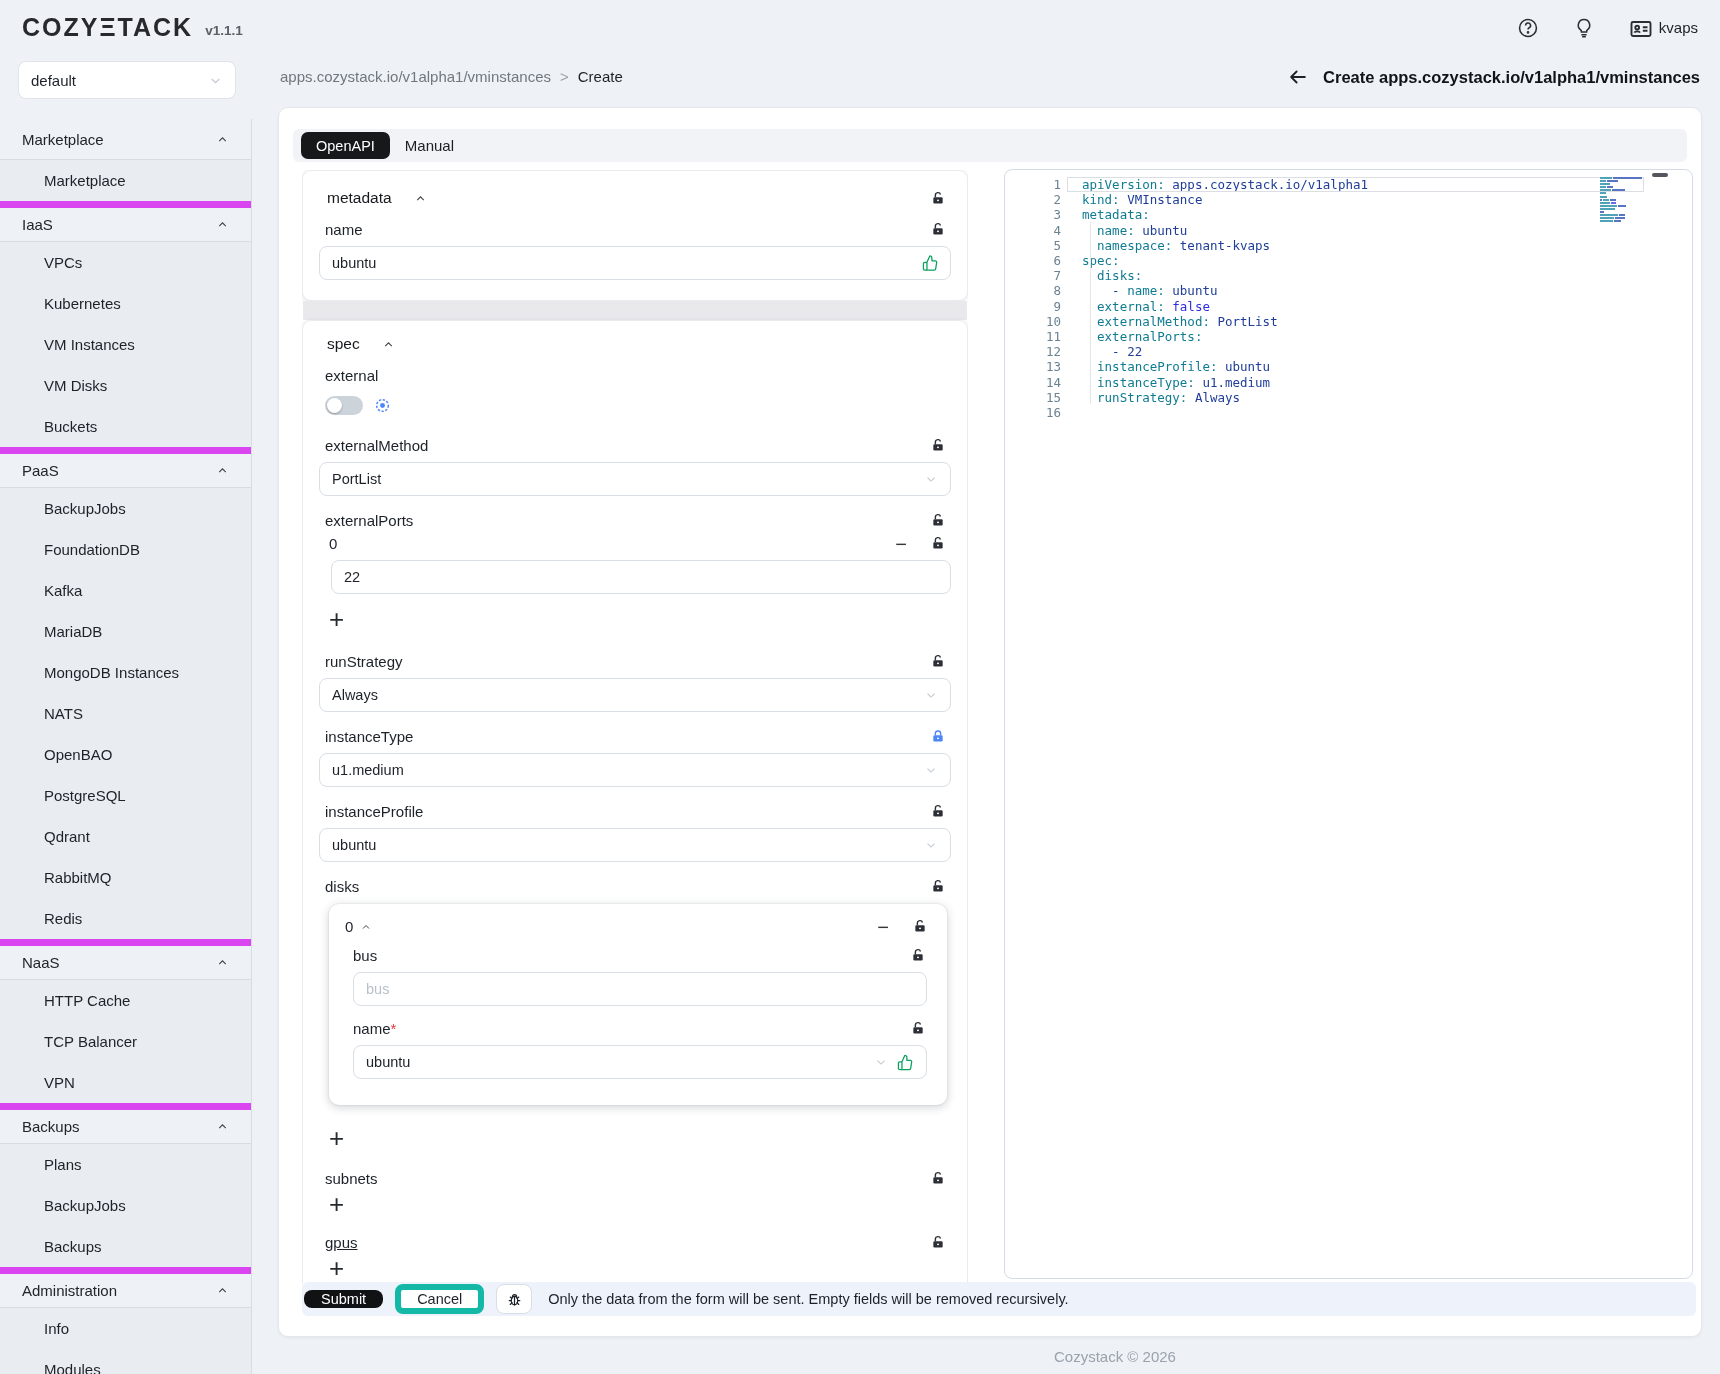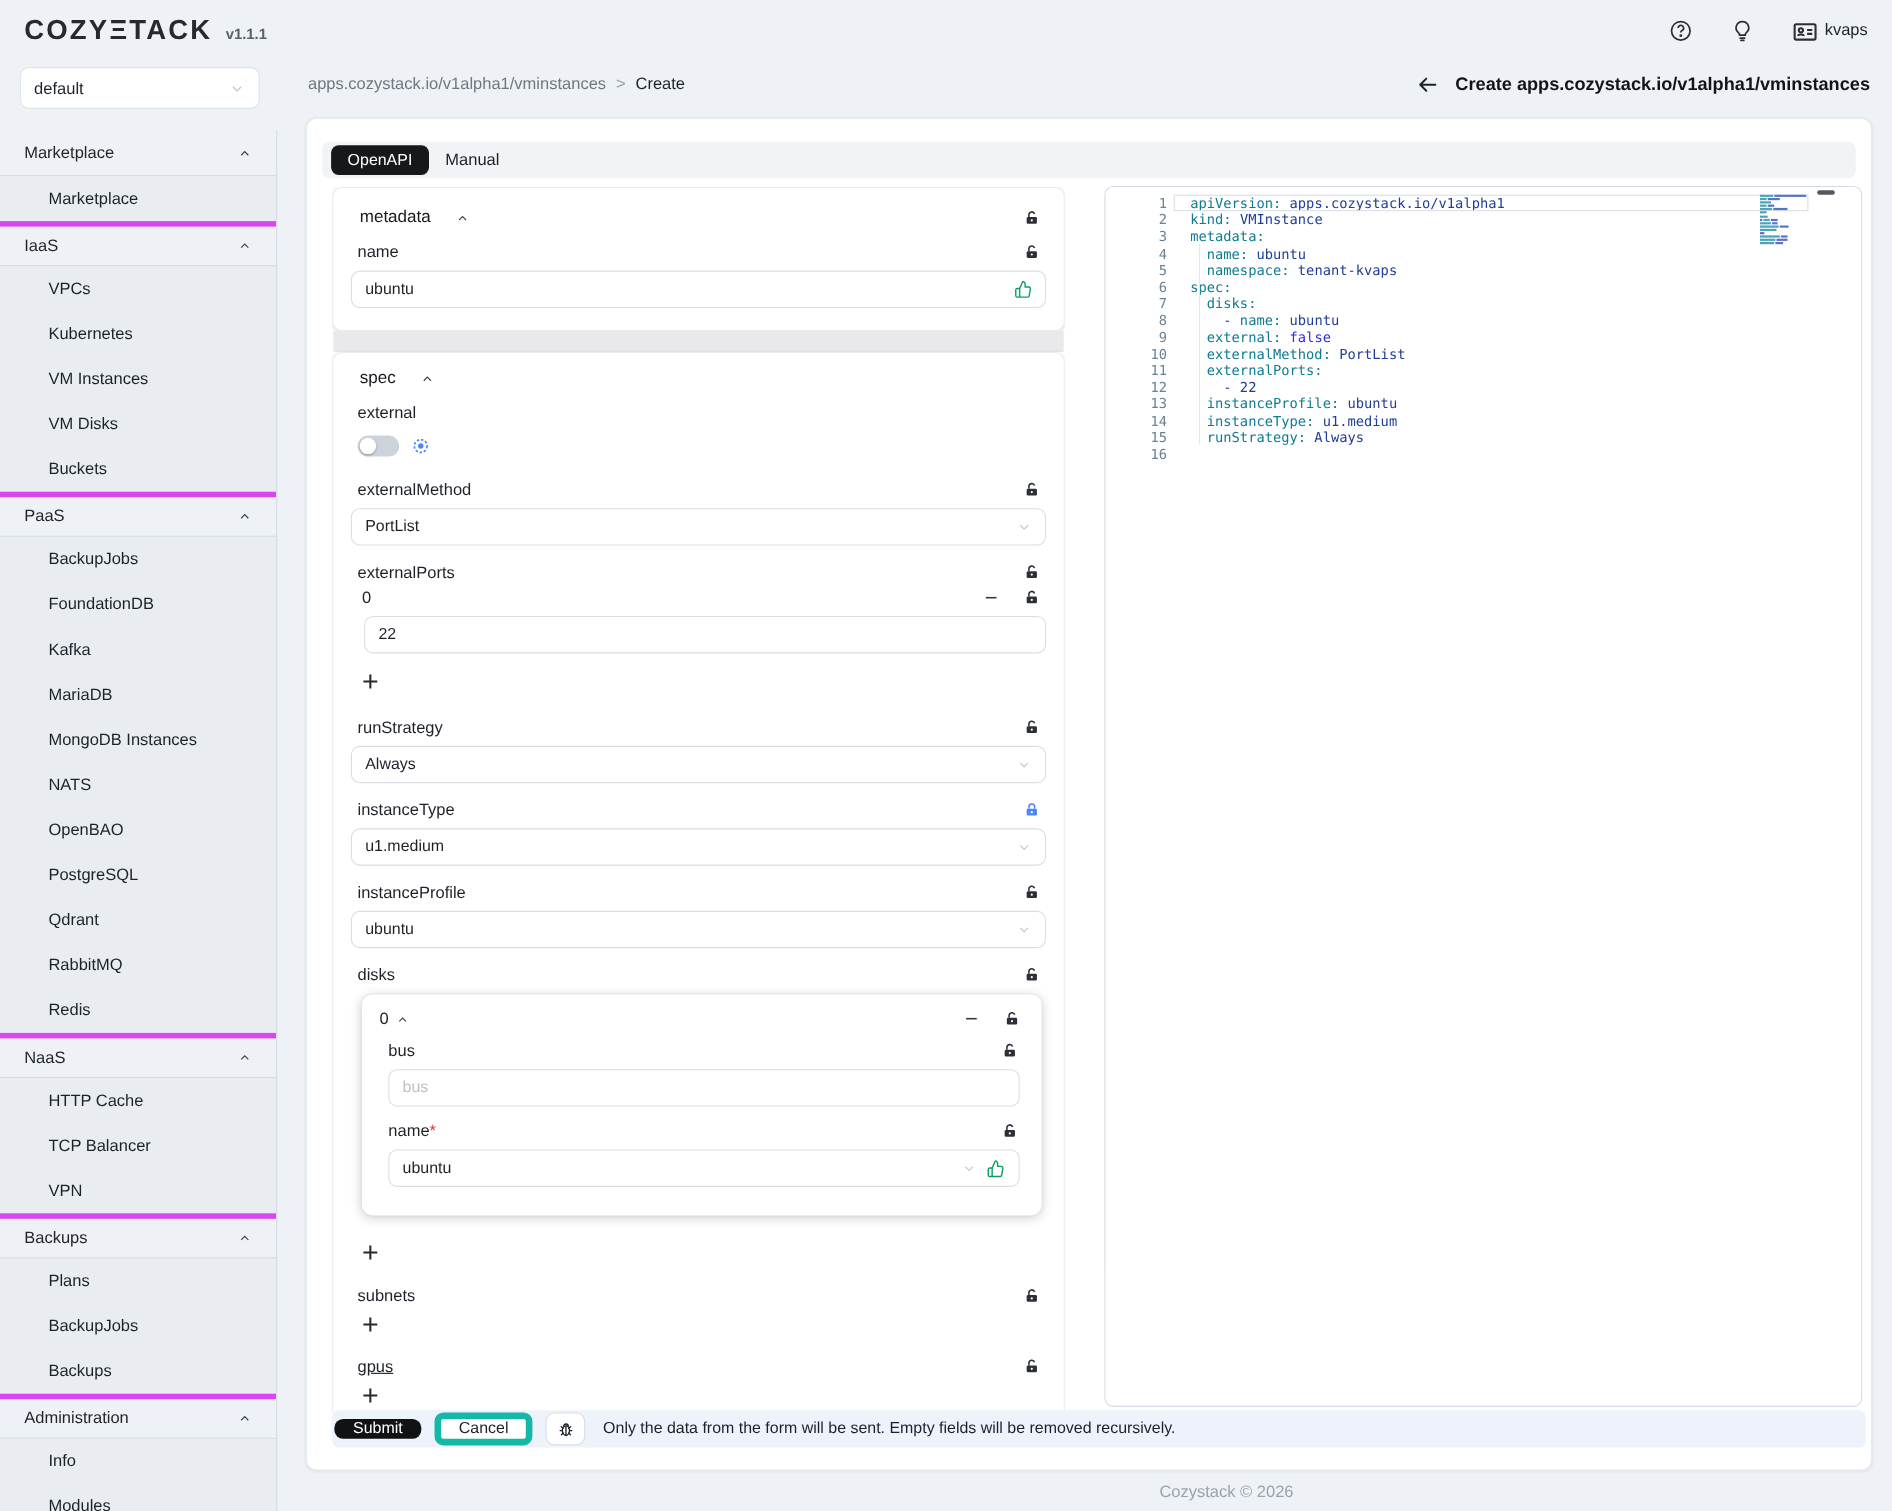--- a/index.html
+++ b/index.html
@@ -28,21 +28,21 @@
   }
   .side-select .chev { margin-left:auto; color:#c3cbd4; }
   .sb-nav {
     position:absolute; left:0; top:119px; width:252px; height:1255px;
     background:#e9edf2; border-right:1px solid #d6dce4; overflow:hidden;
     display:flex; flex-direction:column;
   }
   .sb-hdr {
     height:41px; flex:0 0 41px; display:flex; align-items:center;
     padding:0 22px; font-size:15px; color:#22262b; background:#eef1f5;
-    border-top:5px solid #d946ef; border-bottom:1px solid #d6dce4; cursor:pointer;
+    border-top:7px solid #d946ef; border-bottom:1px solid #d6dce4; cursor:pointer;
   }
   .sb-hdr:first-child { border-top:none; }
   .sb-hdr .chev { margin-left:auto; color:#3c4248; }
   .sb-item {
     height:41px; flex:0 0 41px; display:flex; align-items:center;
     padding-left:44px; font-size:15px; color:#1d2229; cursor:pointer;
   }
 
   
   .crumb { position:absolute; left:280px; top:68px; font-size:15px; color:#70787f; display:flex; gap:9px; align-items:center; }

